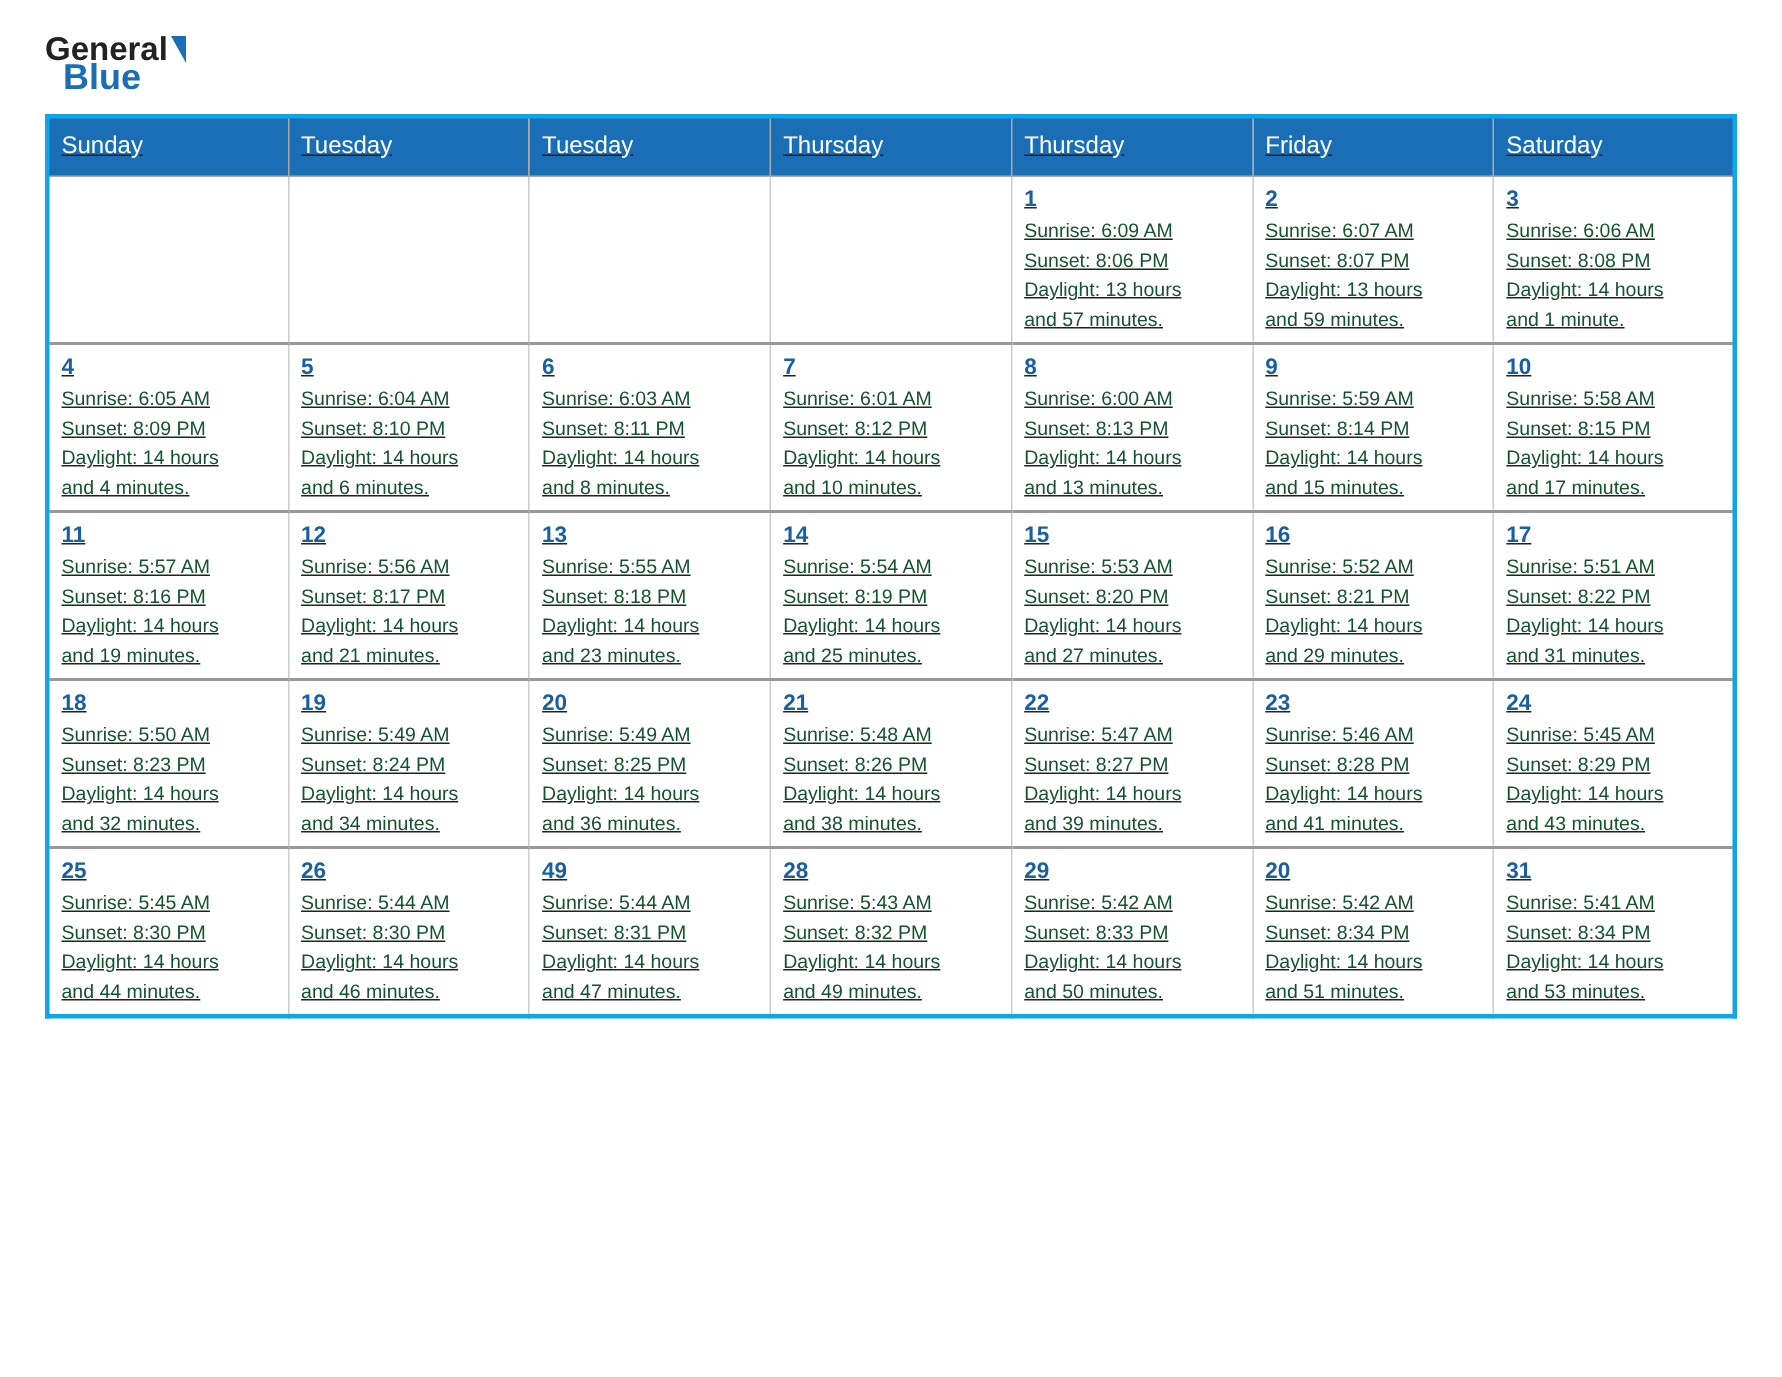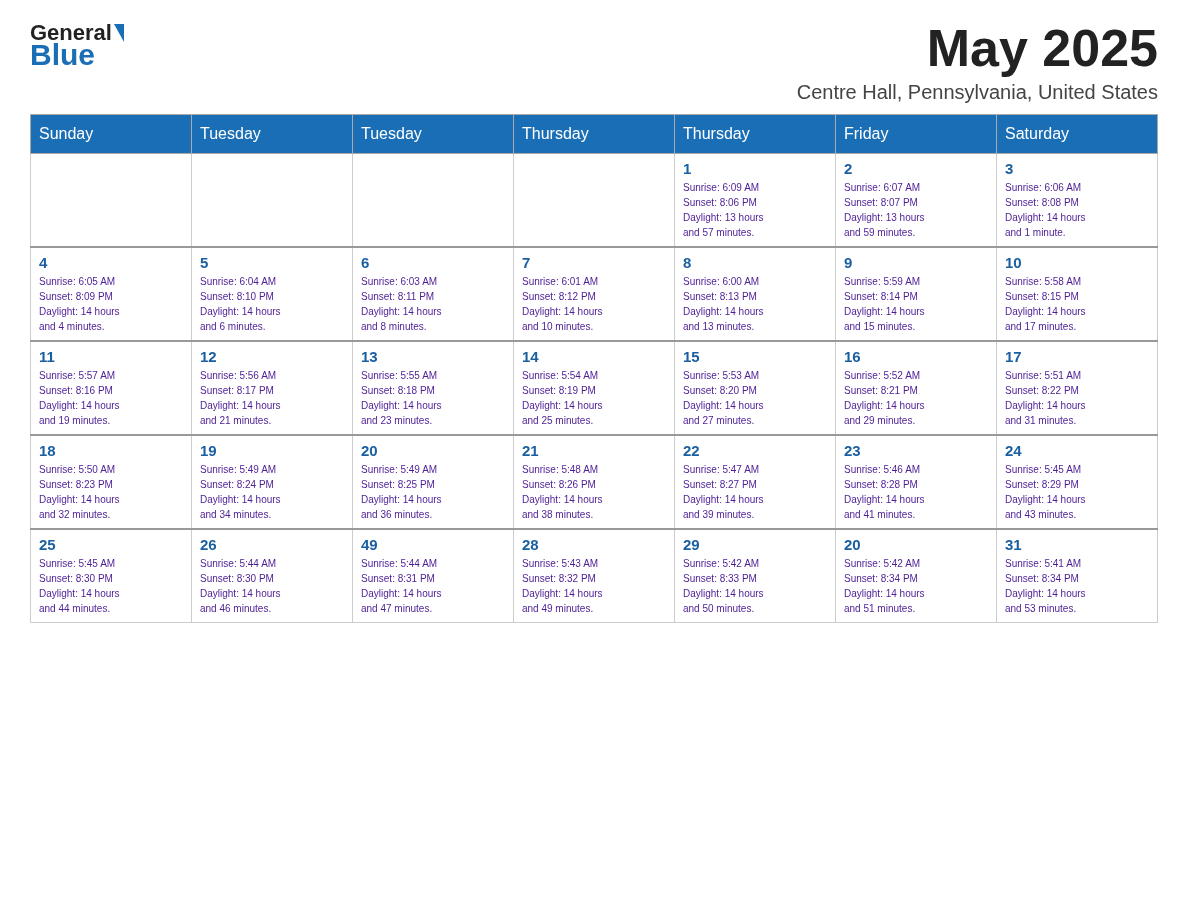--- a/index.html
+++ b/index.html
@@ -35,42 +35,44 @@
       width: 0;
       height: 0;
       border-left: 10px solid transparent;
       border-right: 0px solid transparent;
       border-top: 18px solid #1a6eb5;
       display: inline-block;
       margin: 0 2px;
     }
     .logo-blue {
       color: #1a6eb5;
-      font-size: 30px;
-      font-weight: bold;
+      font-size: 24px;
+      font-weight: bold;
+      margin-left: 12px;
     }
     .title-area {
       text-align: right;
     }
     .month-title {
       font-size: 52px;
       font-weight: bold;
       color: #222;
       line-height: 1.1;
     }
     .location-title {
       font-size: 20px;
       color: #444;
       margin-top: 4px;
     }
     .calendar {
       width: 100%;
       border-collapse: collapse;
-      border: 1px solid #0ea5e9;
+      border: 3px solid #0ea5e9;
       margin-top: 10px;
+      text-decoration: underline;
     }
     .calendar th {
       background: #1a6eb5;
       color: #fff;
       padding: 10px 8px;
       text-align: left;
       font-size: 16px;
       font-weight: normal;
       border: 1px solid #aaa;
     }
@@ -84,22 +86,22 @@
       color: #222;
     }
     .day-number {
       font-size: 15px;
       font-weight: bold;
       color: #1a5fa0;
       display: block;
       margin-bottom: 3px;
     }
     .day-info {
-      font-size: 10px;
-      color: #4c1d95;
+      font-size: 13px;
+      color: #14532d;
       line-height: 1.5;
     }
     .empty-cell {
       background: #fff;
     }
     .row-separator td {
       border-top: 2px solid #999;
     }
   </style>
 </head>
@@ -109,24 +111,20 @@
   <div class="logo">
     <div class="logo-text">
       <span class="logo-general">General</span>
       <span class="logo-triangle"></span>
       <br>
     </div>
     <div style="margin-top:-8px;">
       <span class="logo-blue">Blue</span>
     </div>
   </div>
-  <div class="title-area">
-    <div class="month-title">May 2025</div>
-    <div class="location-title">Centre Hall, Pennsylvania, United States</div>
-  </div>
 </div>
 
 <table class="calendar">
   <thead>
     <tr>
     <th>Sunday</th>
         <th>Tuesday</th>
         <th>Tuesday</th>
         <th>Thursday</th>
         <th>Thursday</th>

